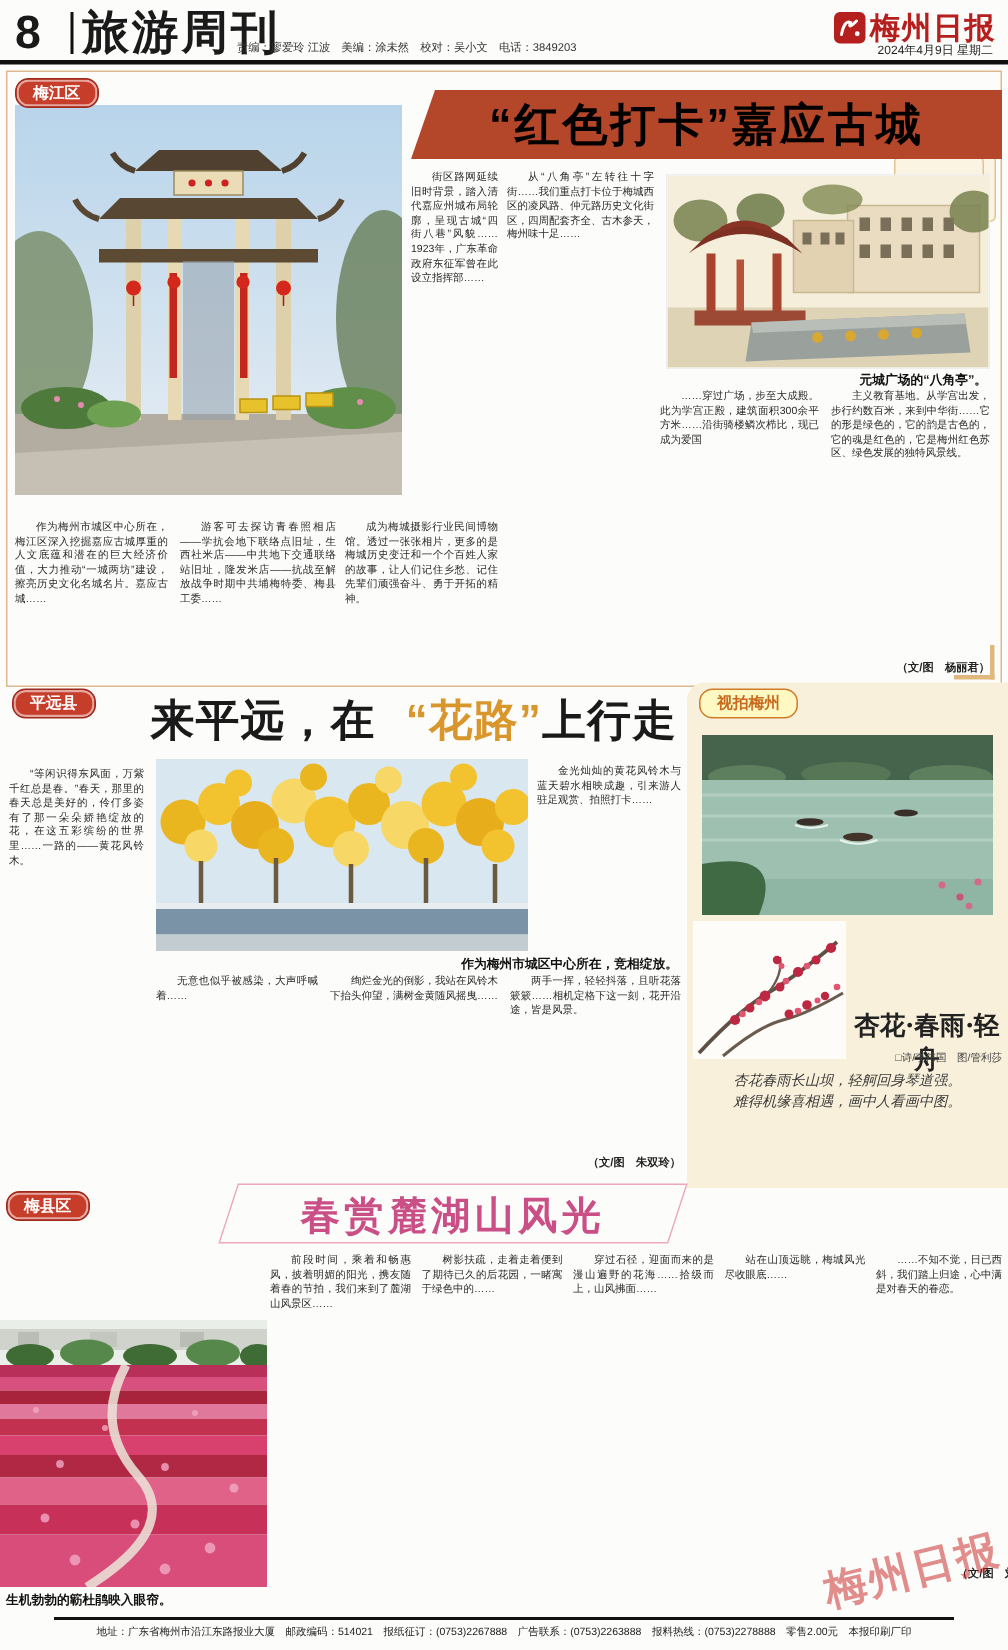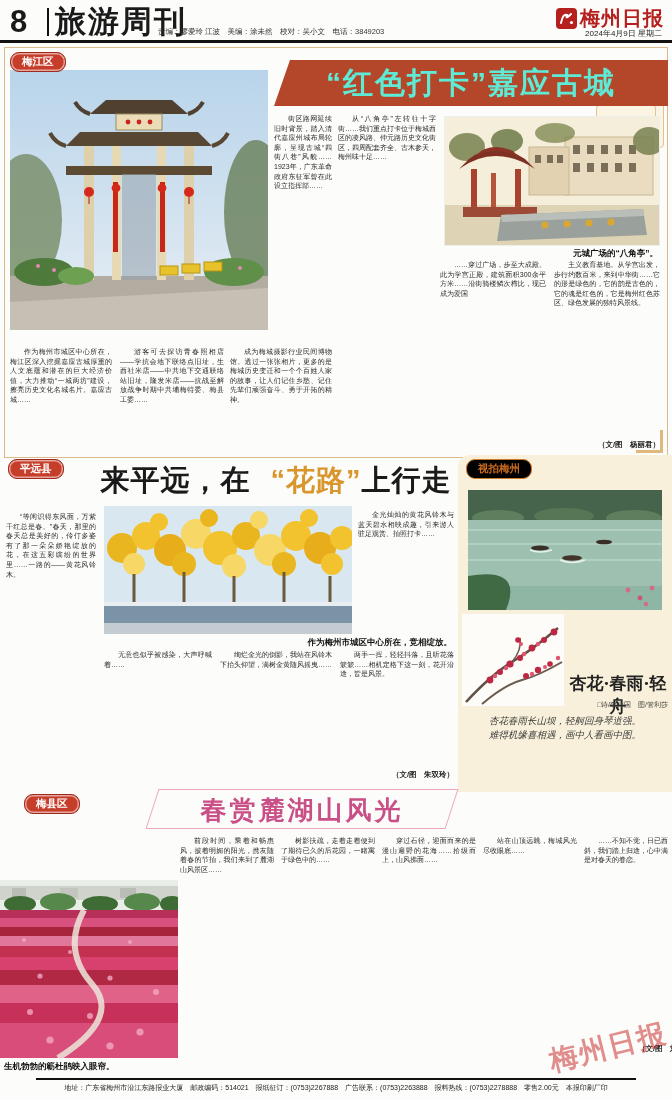--- a/index.html
+++ b/index.html
@@ -14,35 +14,35 @@
   .hdr-credits{left:158px;top:27px;font-size:7.5px;color:#333;white-space:nowrap;}
   .masthead{right:8px;top:5px;display:flex;align-items:center;gap:3px;}
   .masthead-box{width:21px;height:21px;background:#b5201e;border-radius:4px;}
   .masthead-text{font-size:20px;font-weight:bold;color:#b5201e;font-family:"DejaVu Serif",serif;letter-spacing:1px;}
   .hdr-date{right:10px;top:28px;font-size:8px;color:#222;}
   .hdr-rule{left:0;top:40px;width:672px;height:3px;background:#111;}
 
   
   .zone-label{font-size:10.5px;font-weight:bold;color:#fff;background:#c63d2a;border:1px solid #9e2a1c;
       border-radius:9px;padding:2px 11px;box-shadow:inset 0 0 0 1.5px rgba(255,255,255,.55);z-index:5;white-space:nowrap;}
-  .zone-label--outline{background:#000000;color:#c96a1e;border:1.5px solid #d07b28;box-shadow:none;}
+  .zone-label--outline{background:#fef9c3;color:#c96a1e;border:1.5px solid #d07b28;box-shadow:none;}
   .lbl-meijiang{left:10px;top:52px;}
   .lbl-pingyuan{left:8px;top:459px;}
   .lbl-shipai{left:466px;top:459px;}
-  .lbl-meixian{left:24px;top:794px;text-align:center;}
+  .lbl-meixian{left:4px;top:794px;text-align:center;}
 
   
   .a1-frame{left:4px;top:47px;width:662px;height:409px;border:1px solid #ddb98e;}
   .deco-a{left:604px;top:96px;width:58px;height:50px;border:1px solid #e4c28f;background:#fbf4e3;border-radius:4px;}
   .deco-b{left:596px;top:104px;width:58px;height:50px;border:1px solid #e4c28f;background:#fbf4e3;border-radius:4px;}
   .deco-br{left:636px;top:430px;width:24px;height:20px;border-right:3px solid #e0b87e;border-bottom:3px solid #e0b87e;}
   .a1-banner{left:274px;top:60px;width:394px;height:46px;background:#b4462a;
       clip-path:polygon(16px 0,100% 0,100% 100%,0 100%);
       display:flex;align-items:center;justify-content:center;z-index:4;}
-  .a1-banner span{color:#5eead4;font-size:30px;font-weight:900;letter-spacing:2px;}
+  .a1-banner span{color:#000000;font-size:30px;font-weight:900;letter-spacing:2px;}
 
   
   .ph{display:block;}
   .ph-gate{left:10px;top:70px;width:258px;height:260px;}
   .ph-sketch{left:444px;top:116px;width:214px;height:128px;z-index:3;border:1px solid #eee;}
   .ph-yellow{left:104px;top:506px;width:248px;height:128px;}
   .ph-river{left:468px;top:490px;width:194px;height:120px;}
   .ph-plum{left:462px;top:614px;width:102px;height:92px;}
   .ph-field{left:0;top:880px;width:178px;height:178px;}
 

